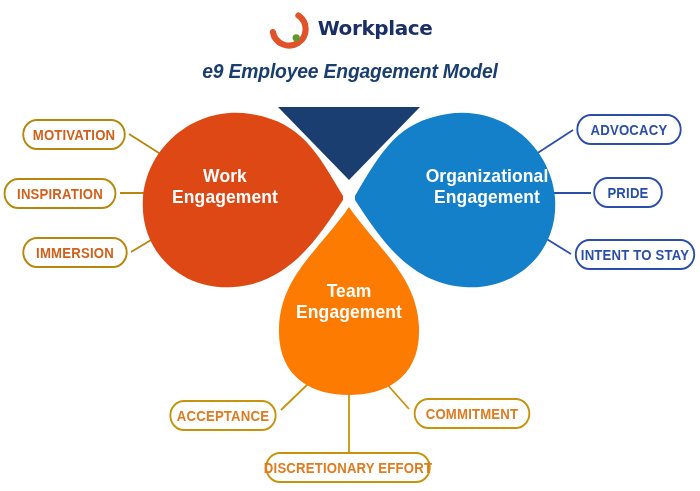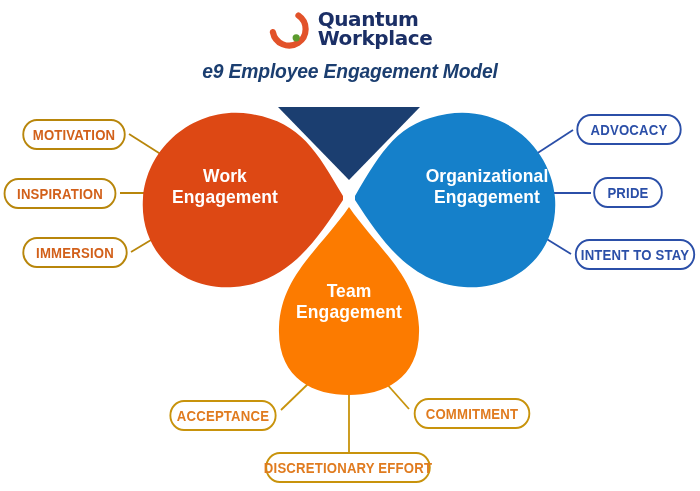--- a/index.html
+++ b/index.html
@@ -127,21 +127,20 @@
 
 <div id="stage">
 
   <div id="logo-block">
     <svg id="logo-mark" viewBox="0 0 42 42">
       <path d="M21 4.5
                A16.5 16.5 0 1 1 9.6 32.8" fill="none" stroke="#E2522A" stroke-width="6.2" stroke-linecap="round" transform="rotate(35 21 21)"></path>
       <circle cx="28.2" cy="29.8" r="3.6" fill="#5B9B2E"></circle>
     </svg>
     <div id="logo-wordmark">
-      <span>Quantum</span>
       <span>Workplace</span>
     </div>
   </div>
 
   <div id="page-title">e9 Employee Engagement Model</div>
 
   <svg id="diagram" viewBox="0 0 700 491">
 
     <path d="M278 107 L420 107 L349 180 Z" fill="#1B3E70"></path>
 

